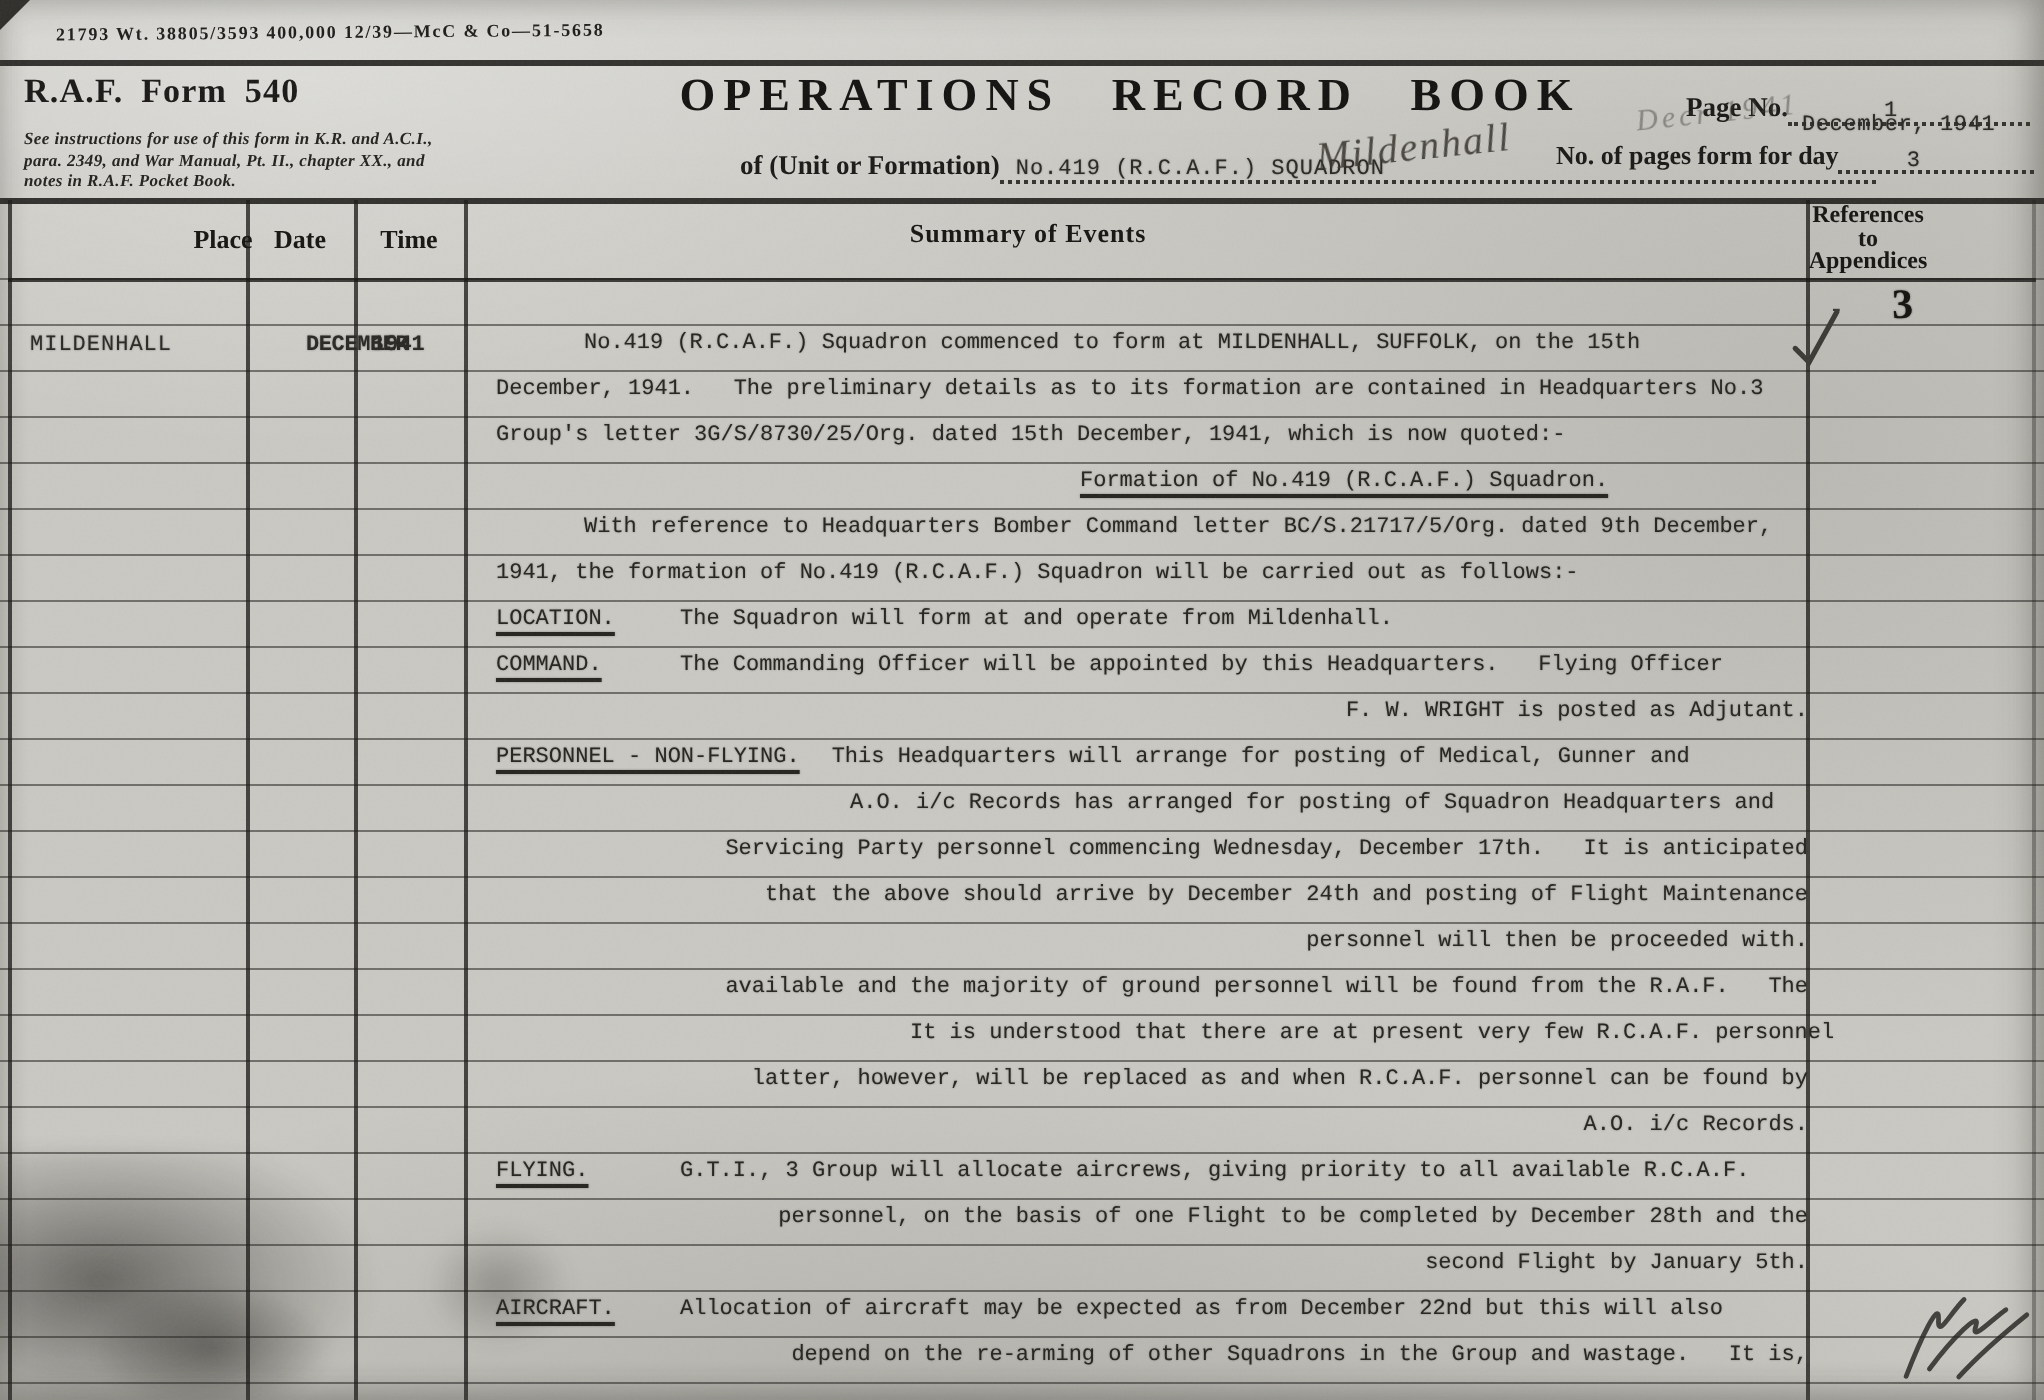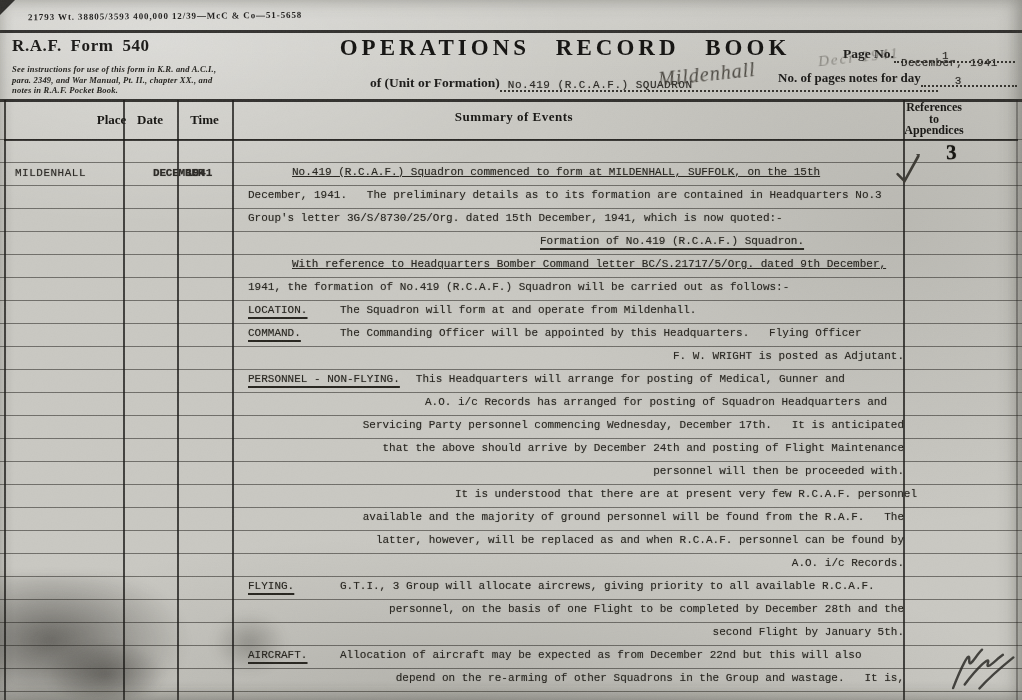--- a/index.html
+++ b/index.html
@@ -57,21 +57,21 @@
   .r-place{left:15px;top:167px;font-size:11px;letter-spacing:.5px;}
   .r-date{left:125px;top:167px;font-size:11px;letter-spacing:-.2px;font-weight:bold;margin-left:28px;}
   .r-time{left:186px;top:167px;font-size:11px;font-weight:bold;}
   .ref-dash{left:916px;top:146px;font:bold 13px "Liberation Serif",serif;color:#3c3a34;}
   .ref-value{left:946px;top:140px;font:bold 21px "Liberation Serif",serif;color:#14130f;transform:rotate(-2deg);text-shadow:0 0 1px rgba(20,18,14,.6);}
   
   .summary{left:240px;top:166px;width:664px;}
   .line{position:relative;height:23px;line-height:22px;white-space:pre;
     font:11px "Liberation Mono",monospace;color:#27251f;text-shadow:0 0 1px rgba(44,41,36,.42);}
   .line-flush{padding-left:8px;}
-  .line-p1{padding-left:52px;text-decoration:underline;}
+  .line-p1{padding-left:52px;}
   .line-p2{padding-left:185px;}
   .line-p3{padding-left:215px;}
   .line-cont{padding-left:100px;text-align:right;}
   .line-c2{padding-left:300px;}
   .line-c2 .txt{text-decoration:underline;text-underline-offset:4px;text-decoration-thickness:1.5px;}
   .line-lab{padding-left:8px;} .line-lab2{padding-left:8px;}
   .lbl{display:inline-block;text-decoration:underline;text-underline-offset:4px;text-decoration-thickness:1.5px;}
   .line-lab .lbl{min-width:92px;}
   .line-lab2 .lbl{margin-right:16px;}
   .check{position:absolute;left:655px;top:-13px;}
@@ -115,21 +115,21 @@
 
   <div class="abs pageno-line">
     <span class="pageno-label">Page No.</span>
     <span class="leader">
       <span class="typed pageno-value">1</span>
     </span>
   </div>
   <div class="abs handwriting date-hw">Decr 1941</div>
   <div class="abs typed date-typed">December, 1941</div>
   <div class="abs pages-line">
-    <span class="pages-label">No. of pages notes for day</span>
+    <span class="pages-label">No. of pages form for day</span>
     <span class="leader">
       <span class="typed pages-value">3</span>
     </span>
   </div>
 
   <div class="abs hrule rule-table-top"></div>
   <div class="abs tbl-rules"></div>
   <div class="vline v0"></div>
   <div class="vline v1"></div>
   <div class="vline v2"></div>
@@ -165,22 +165,22 @@
       <div class="line line-p1"><span class="txt">With reference to Headquarters Bomber Command letter BC/S.21717/5/Org. dated 9th December,</span></div>
       <div class="line line-flush"><span class="txt">1941, the formation of No.419 (R.C.A.F.) Squadron will be carried out as follows:-</span></div>
       <div class="line line-lab"><span class="lbl">LOCATION.</span><span class="txt">The Squadron will form at and operate from Mildenhall.</span></div>
       <div class="line line-lab"><span class="lbl">COMMAND.</span><span class="txt">The Commanding Officer will be appointed by this Headquarters.   Flying Officer</span></div>
       <div class="line line-cont"><span class="txt">F. W. WRIGHT is posted as Adjutant.</span></div>
       <div class="line line-lab2"><span class="lbl">PERSONNEL - NON-FLYING.</span><span class="txt">This Headquarters will arrange for posting of Medical, Gunner and</span></div>
       <div class="line line-p2"><span class="txt">A.O. i/c Records has arranged for posting of Squadron Headquarters and</span></div>
       <div class="line line-cont"><span class="txt">Servicing Party personnel commencing Wednesday, December 17th.   It is anticipated</span></div>
       <div class="line line-cont"><span class="txt">that the above should arrive by December 24th and posting of Flight Maintenance</span></div>
       <div class="line line-cont"><span class="txt">personnel will then be proceeded with.</span></div>
+      <div class="line line-cont"><span class="txt">available and the majority of ground personnel will be found from the R.A.F.   The</span></div>
       <div class="line line-p3"><span class="txt">It is understood that there are at present very few R.C.A.F. personnel</span></div>
-      <div class="line line-cont"><span class="txt">available and the majority of ground personnel will be found from the R.A.F.   The</span></div>
       <div class="line line-cont"><span class="txt">latter, however, will be replaced as and when R.C.A.F. personnel can be found by</span></div>
       <div class="line line-cont"><span class="txt">A.O. i/c Records.</span></div>
       <div class="line line-lab"><span class="lbl">FLYING.</span><span class="txt">G.T.I., 3 Group will allocate aircrews, giving priority to all available R.C.A.F.</span></div>
       <div class="line line-cont"><span class="txt">personnel, on the basis of one Flight to be completed by December 28th and the</span></div>
       <div class="line line-cont"><span class="txt">second Flight by January 5th.</span></div>
       <div class="line line-lab"><span class="lbl">AIRCRAFT.</span><span class="txt">Allocation of aircraft may be expected as from December 22nd but this will also</span></div>
       <div class="line line-cont"><span class="txt">depend on the re-arming of other Squadrons in the Group and wastage.   It is,</span></div>
     </div>
 
   <svg class="abs signature" width="78" height="64" viewBox="0 0 78 64">

